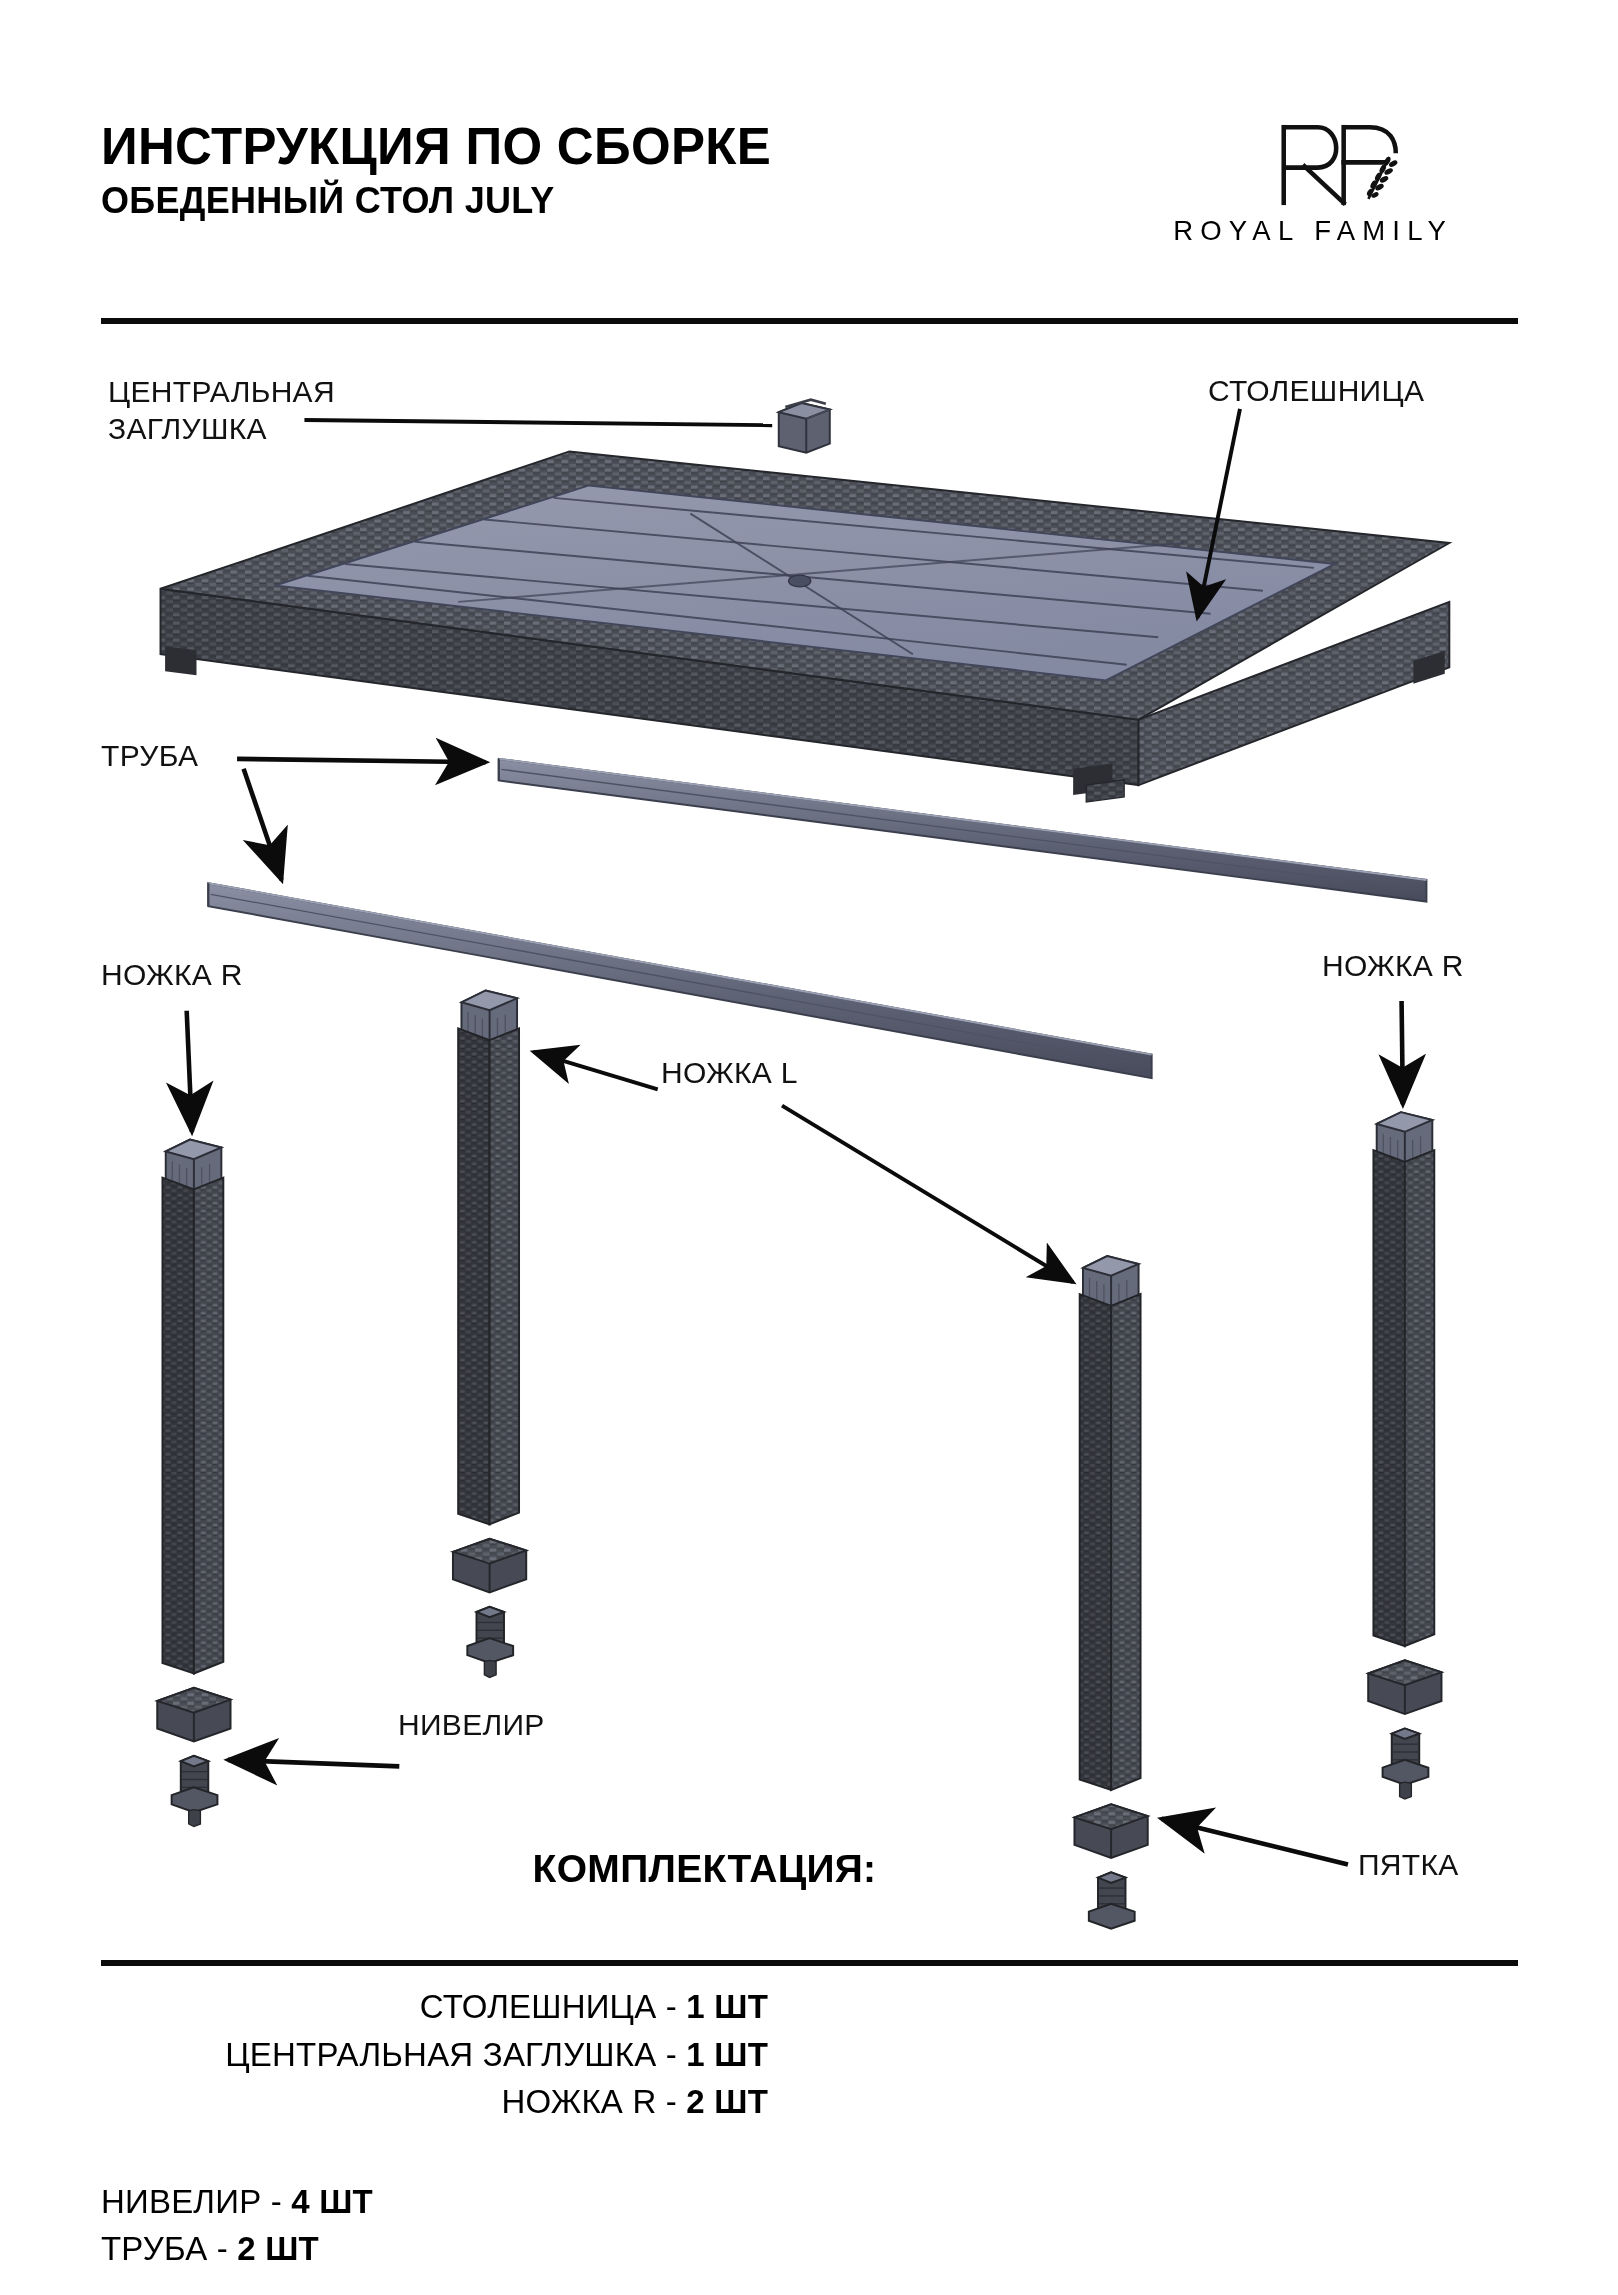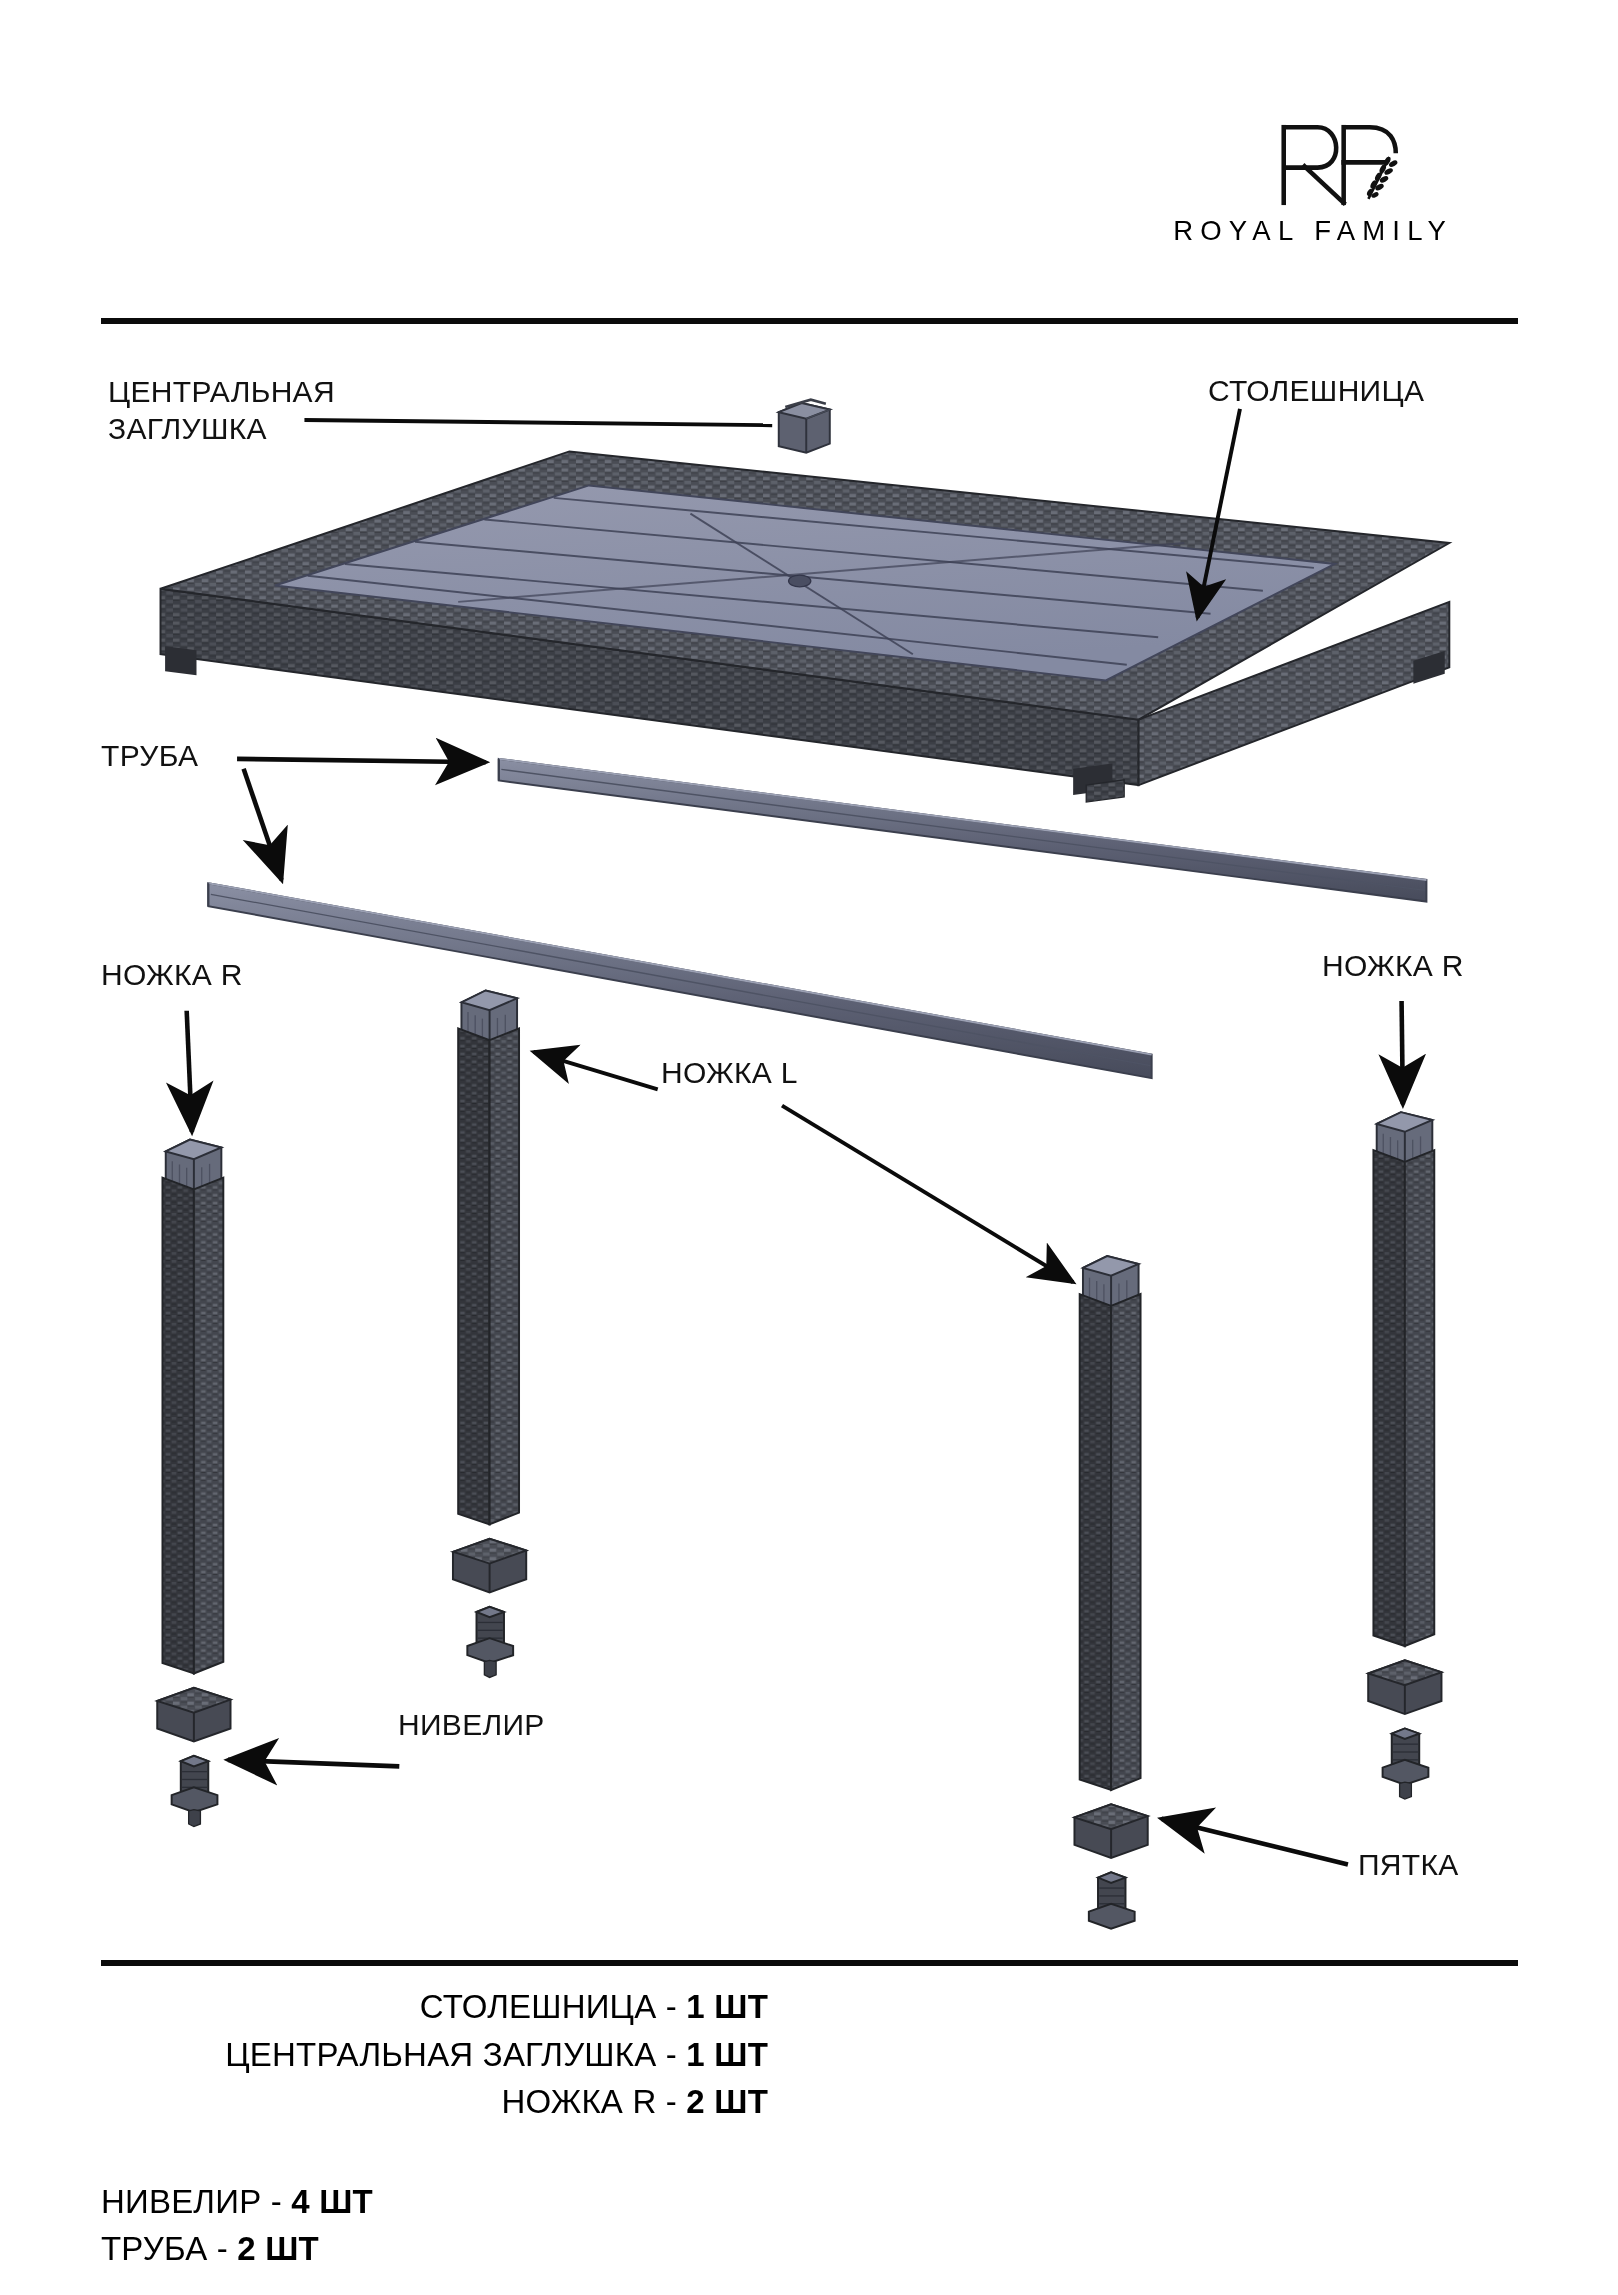--- a/index.html
+++ b/index.html
@@ -133,20 +133,24 @@
   }
   .kit-qty { font-weight: bold; }
 </style>
 </head>
 <body>
 
 <div class="page">
 
   <div class="header">
 
+    <div class="title-block">
+      <div class="title-main">ИНСТРУКЦИЯ ПО СБОРКЕ</div>
+      <div class="title-sub">ОБЕДЕННЫЙ СТОЛ JULY</div>
+    </div>
 
     <div class="logo-block">
       <div class="logo-mark">
         <svg width="151" height="86" viewBox="0 0 230 132" aria-hidden="true">
 
           <path d="M34 8 L34 124" stroke="#111" stroke-width="7" fill="none" stroke-linecap="square"></path>
 
           <path d="M34 8 L86 8 C122 8 126 70 86 70 L34 70" stroke="#111" stroke-width="7" fill="none"></path>
 
           <path d="M66 68 L126 124" stroke="#111" stroke-width="7" fill="none" stroke-linecap="square"></path>
@@ -430,20 +434,23 @@
   <div class="label" style="left:101px; top:957px;">НОЖКА R</div>
 
   <div class="label" style="left:661px; top:1055px;">НОЖКА L</div>
 
   <div class="label" style="left:1322px; top:948px;">НОЖКА R</div>
 
   <div class="label" style="left:398px; top:1707px;">НИВЕЛИР</div>
 
   <div class="label" style="left:1358px; top:1847px;">ПЯТКА</div>
 
+  <div class="kit-title">
+    <span class="kit-title-inner">КОМПЛЕКТАЦИЯ:</span>
+  </div>
 
   <div class="rule rule-bottom"></div>
 
   <div class="kit-lists">
     <div class="kit-col kit-col-left">
       <div class="kit-row"><span>СТОЛЕШНИЦА</span><span> - </span><span class="kit-qty">1 ШТ</span></div>
       <div class="kit-row"><span>ЦЕНТРАЛЬНАЯ ЗАГЛУШКА</span><span> - </span><span class="kit-qty">1 ШТ</span></div>
       <div class="kit-row"><span>НОЖКА R</span><span> - </span><span class="kit-qty">2 ШТ</span></div>
     </div>
 

